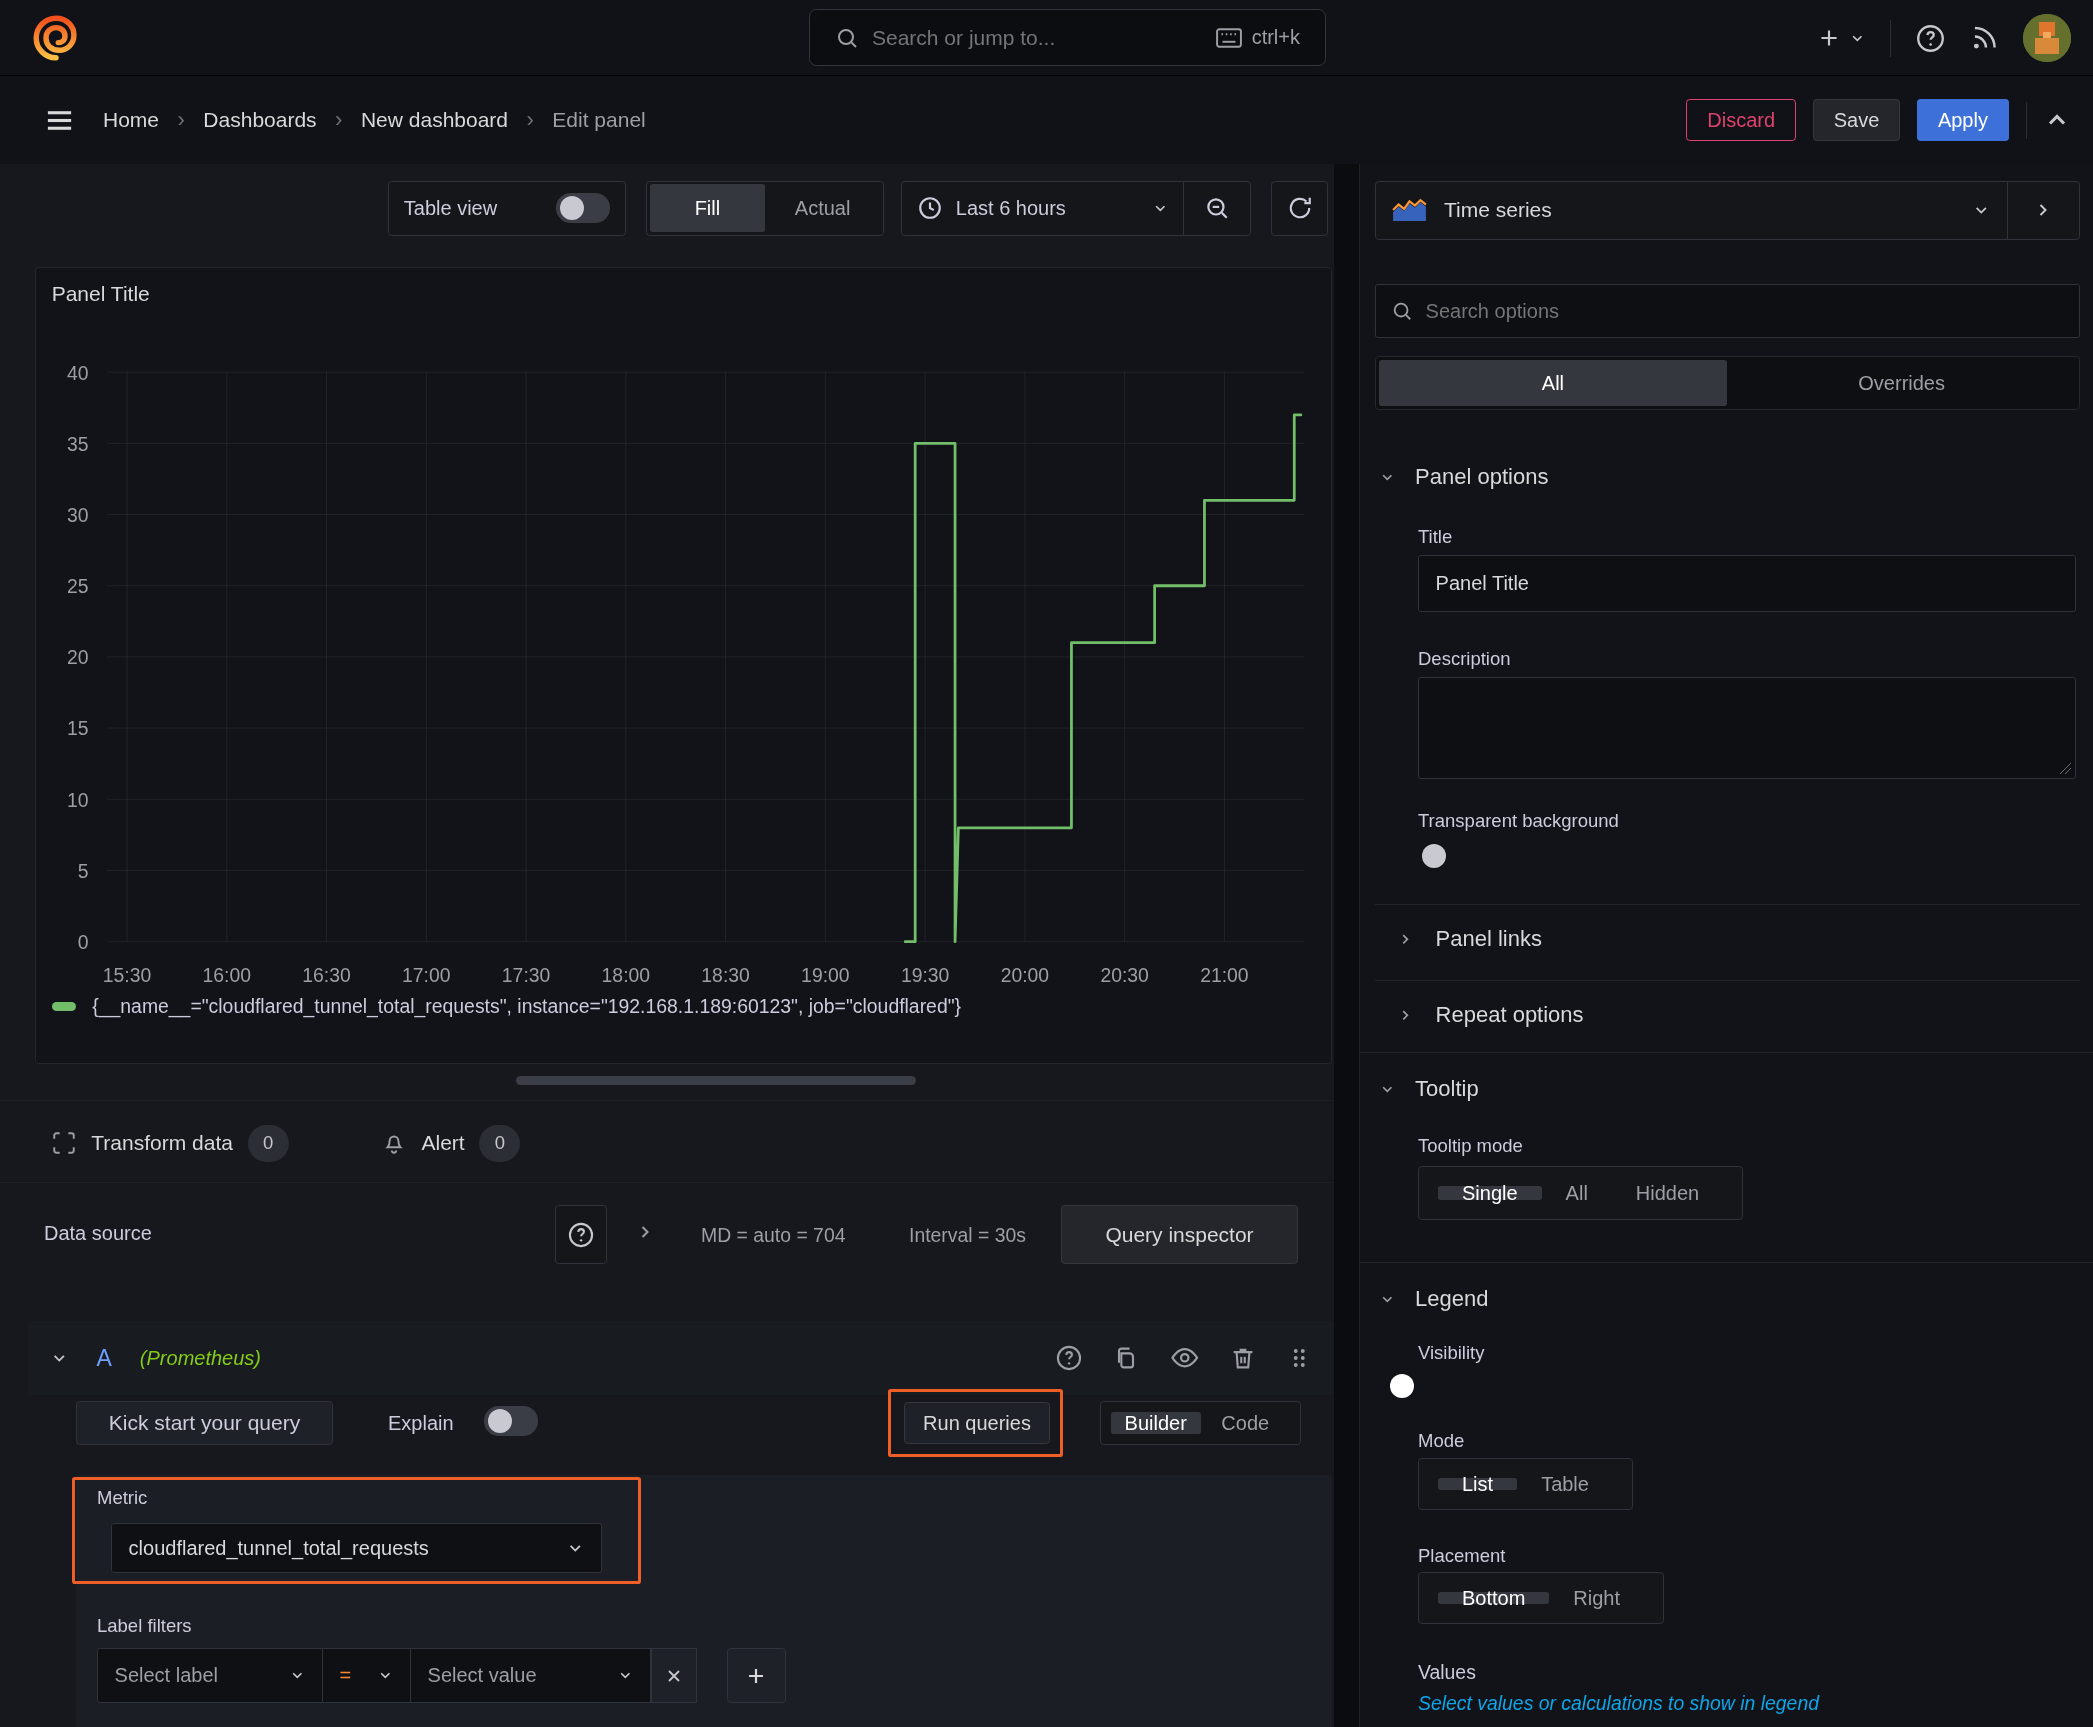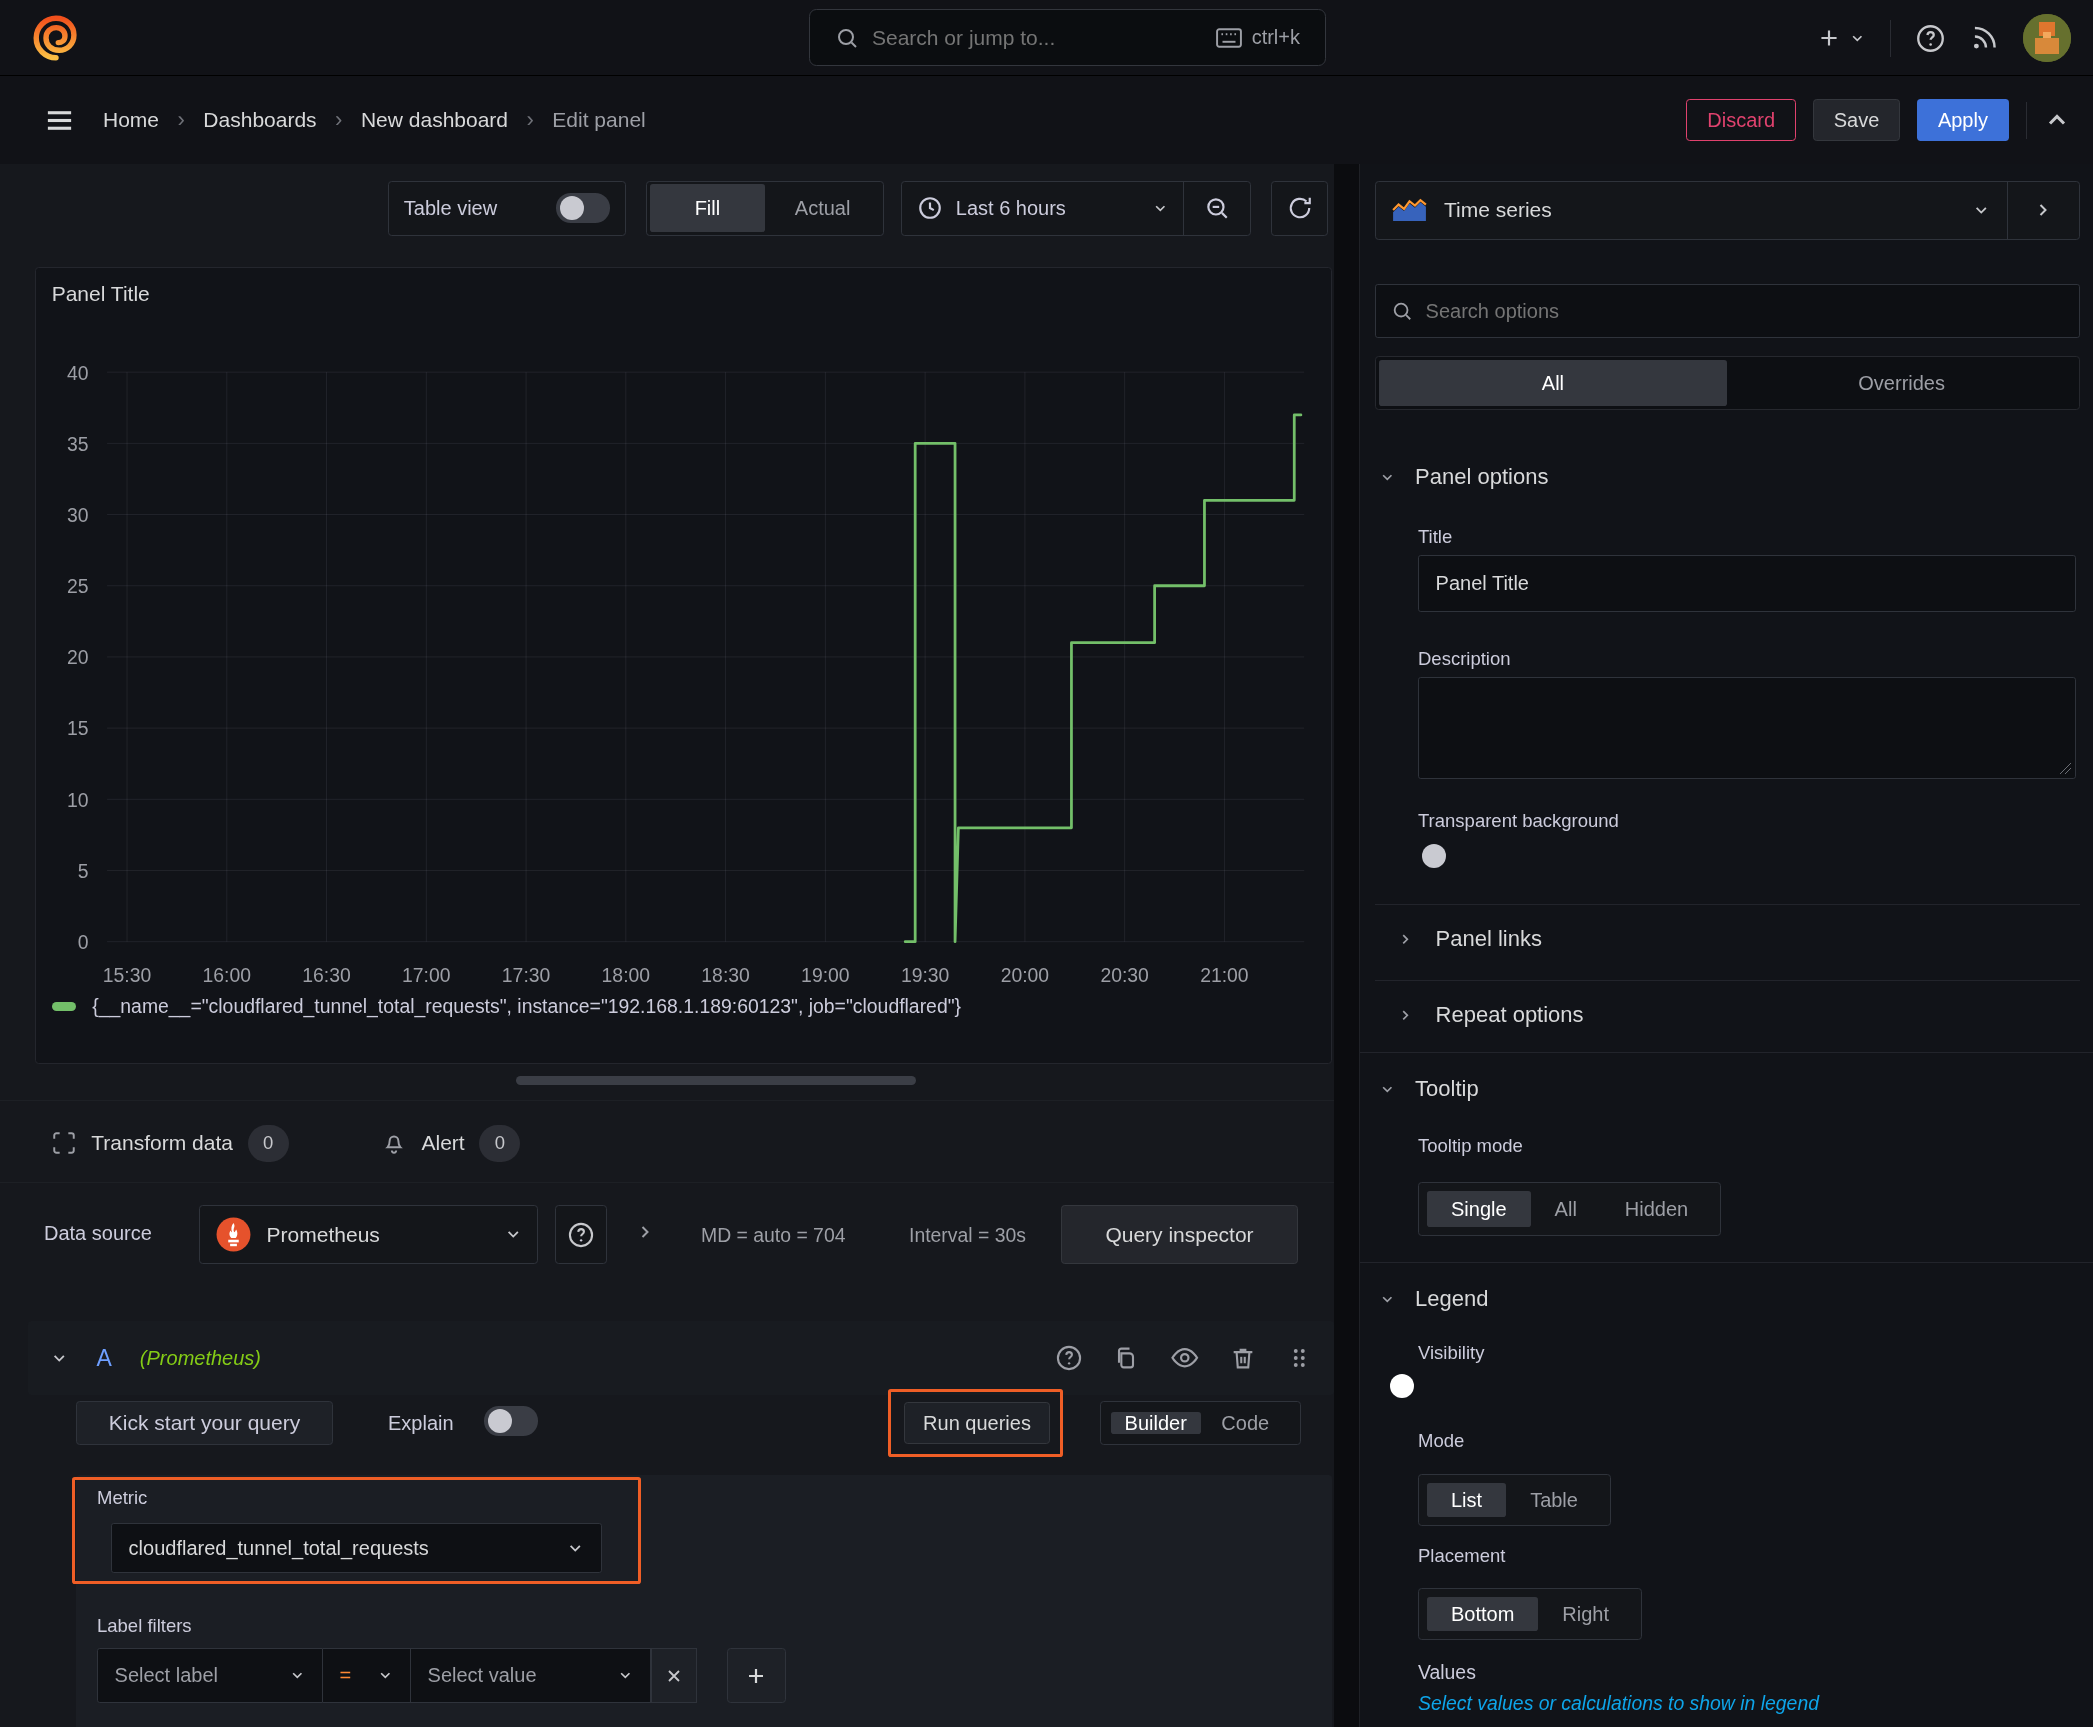--- a/index.html
+++ b/index.html
@@ -142,22 +142,22 @@
     color:#d8d9da; font-size:20px; font-family:inherit; padding:0 16.6px; resize:none; }
   .input-box textarea { padding:11px 16.6px; }
   .resize-grip { position:absolute; right:3.7px; bottom:3.7px; width:14.8px; height:14.8px;
     background:
       linear-gradient(135deg, transparent 0 58%, #6a6d74 58% 64%, transparent 64% 76%, #6a6d74 76% 82%, transparent 82%);
   }
   .hr { position:absolute; left:14.8px; width:705px; height:0.9px; background:#22242b; }
   .hr-full { position:absolute; left:0; width:735px; height:0.9px; background:#22242b; }
   .collapse-row { position:absolute; left:37px; display:flex; align-items:center; gap:22px; font-size:22px; font-weight:500;
     color:#d8d9da; cursor:pointer; }
-  .seg-group { position:absolute; border:0.9px solid #2f333b; border-radius:3.7px; background:#14161a; display:flex; padding:8px;
-    font-size:20px; height:54px;margin-top:16px; }
+  .seg-group { position:absolute; border:0.9px solid #2f333b; border-radius:3.7px; background:#14161a; display:flex; padding:19px;
+    font-size:20px; height:54px; }
   .seg-group .seg { padding:0 24px; }
   .values-hint { font-size:19.4px; color:#0ea5e9;font-style:italic; }
 
   svg.i { display:block; }
 </style>
 </head>
 <body>
 
 <div class="topbar">
   <div class="abs" style="left:31px;top:13px;">
@@ -376,34 +376,20 @@
           <path d="M18 16H6c1.5-1.5 2-3.2 2-6a4 4 0 0 1 8 0c0 2.8.5 4.5 2 6z"></path>
             <path d="M10 19a2 2 0 0 0 4 0"></path>
           </svg>
       </span>
       <span>Alert</span>
       <span class="cnt">0</span>
     </div>
   </div>
 
   <div class="ds-label field-lbl" style="font-size:20px;">Data source</div>
-  <div class="ctl-box ds-select" style="gap:14.8px;padding:0 14.8px;cursor:pointer;">
-    <span>
-      <svg class="i" width="37" height="37" viewBox="0 0 24 24">
-        <circle cx="12" cy="12" r="11" fill="#e6522c"></circle>
-        <path d="M12 4.5c1.8 2.6-.9 3.7.5 6.1.8-.9 1.2-1.9 1.2-1.9 1.5 2.4.6 4.6-.3 5.6H10.6c-1.7-1.6-1.4-3.6-.5-4.9.3.8 1 1.3 1 1.3-.9-2.8-.5-4.4.9-6.2z" fill="#fff"></path>
-        <rect x="8.6" y="15.4" width="6.8" height="1.7" fill="#fff"></rect>
-        <rect x="9.8" y="18" width="4.4" height="1.6" fill="#fff"></rect>
-      </svg>
-    </span>
-    <span style="flex:1;font-size:21px;color:#d8d9da;">Prometheus</span>
-    <svg class="i" width="18.5" height="18.5" viewBox="0 0 24 24" fill="none" stroke="#c7c8cc" stroke-width="2.4">
-        <path d="M6 9l6 6 6-6"></path>
-      </svg>
-  </div>
   <div class="ctl-box ds-help" style="cursor:pointer;">
     <svg class="i" width="28" height="28" viewBox="0 0 24 24" fill="none" stroke="#c7c8cc" stroke-width="1.8">
       <circle cx="12" cy="12" r="9.5"></circle>
         <path d="M9.6 9.3c.2-1.4 1.2-2.3 2.5-2.3 1.4 0 2.4 1 2.4 2.2 0 1.8-2.4 2-2.4 3.8"></path>
         <circle cx="12.1" cy="16.6" r="1" fill="currentColor" stroke="none"></circle>
       </svg>
   </div>
   <span class="ds-chev">
     <svg class="i" width="20" height="20" viewBox="0 0 24 24" fill="none" stroke="currentColor" stroke-width="2.4">
         <path d="M9 6l6 6-6 6"></path>

